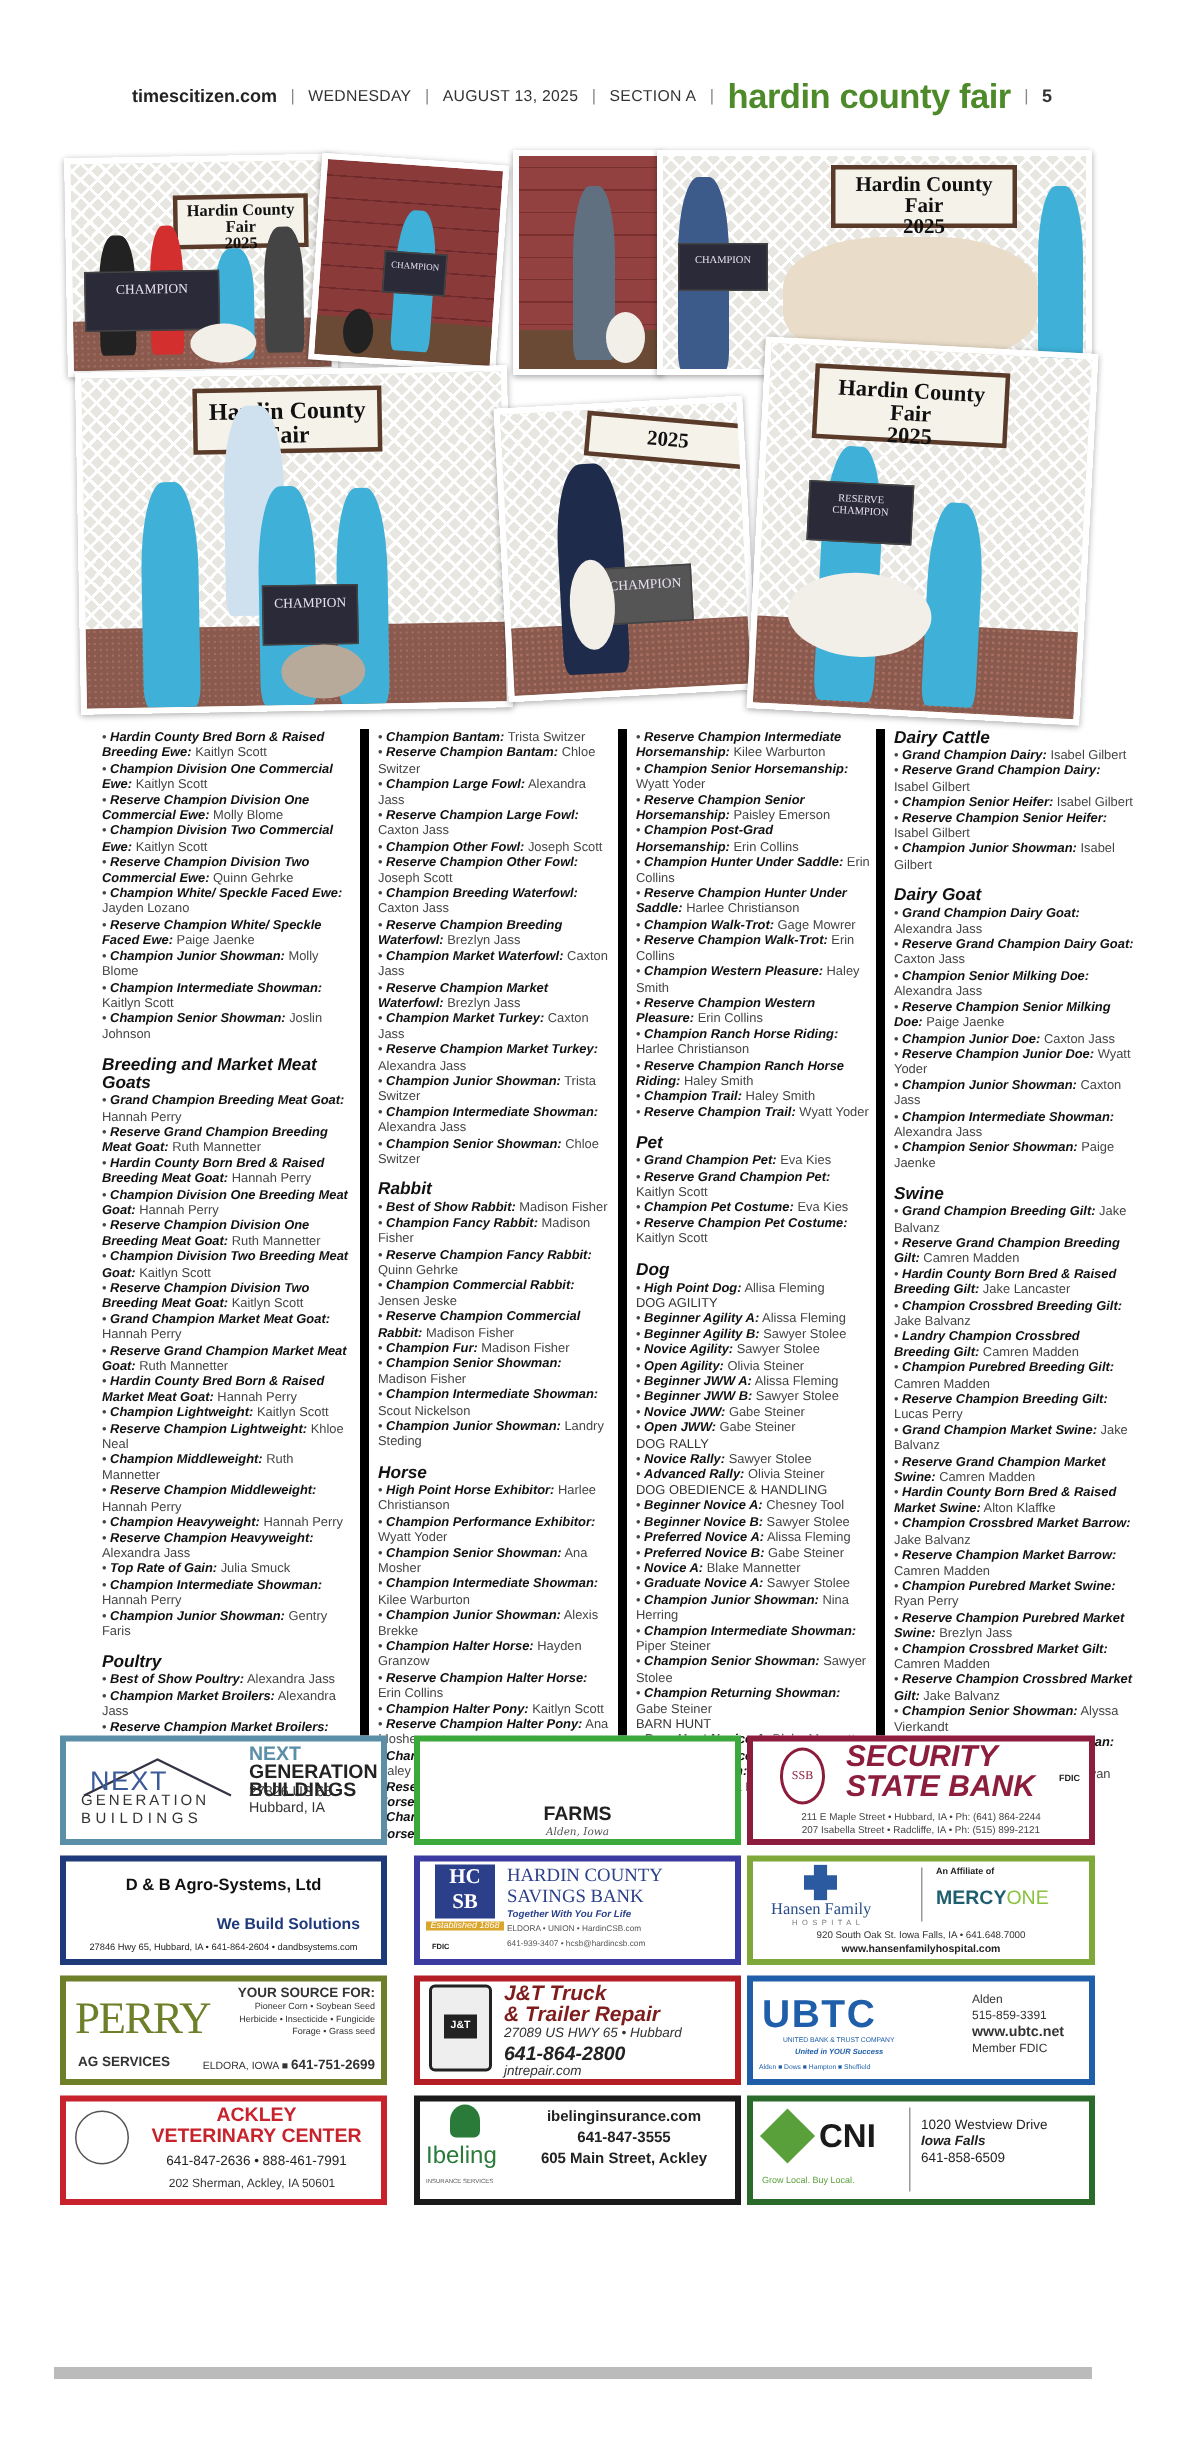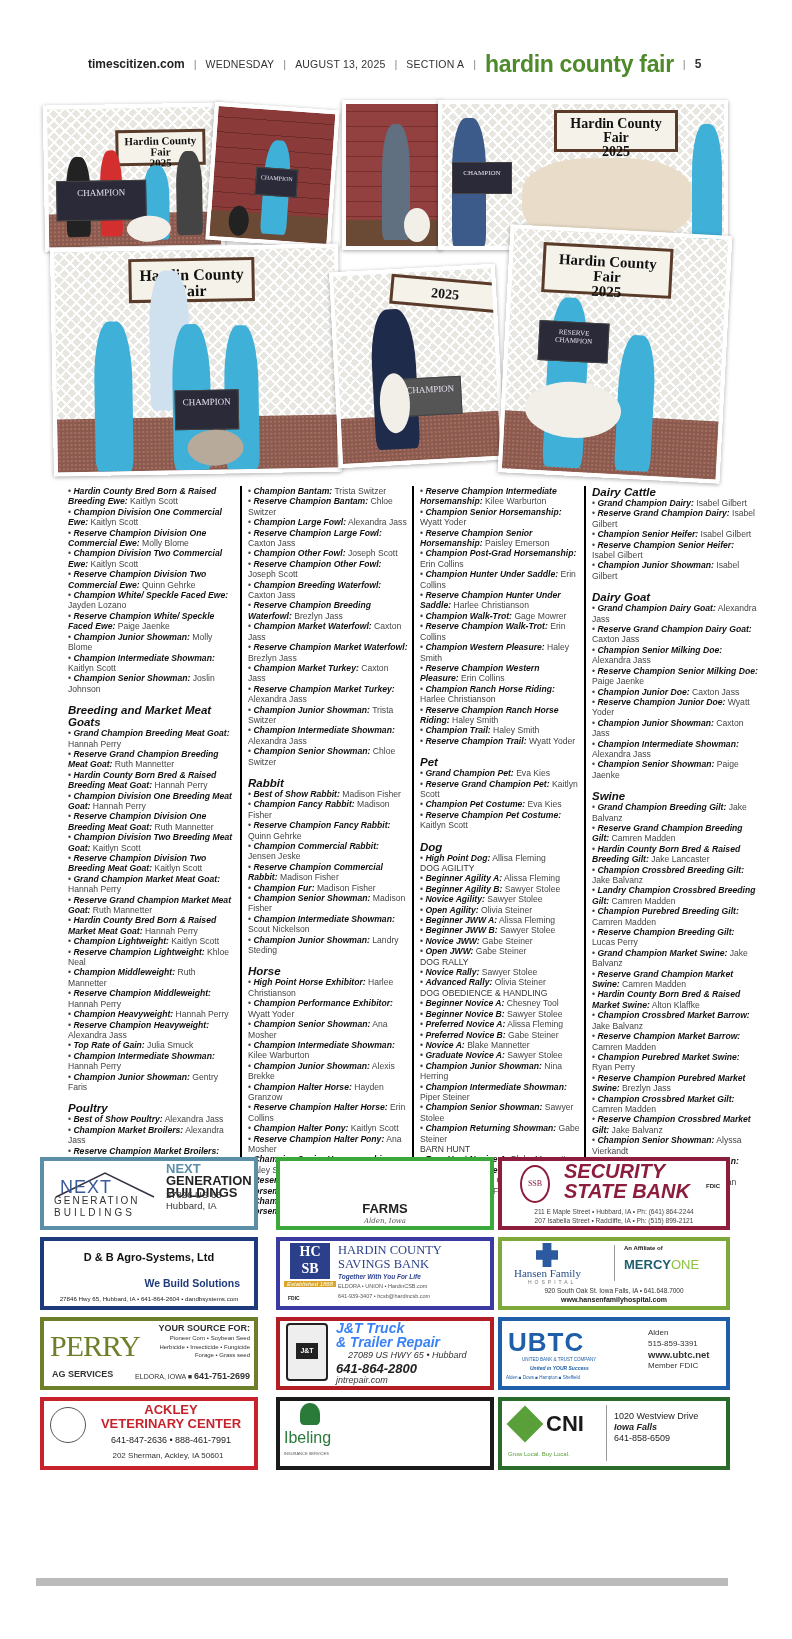--- a/index.html
+++ b/index.html
@@ -16,21 +16,21 @@
   .lattice { background-color: #e8e6e0; background-image: repeating-linear-gradient(45deg, transparent 0 6px, #fff 6px 8px), repeating-linear-gradient(-45deg, transparent 0 6px, #fff 6px 8px); }
   .barn { background: repeating-linear-gradient(0deg, #8b3a3a 0 14px, #6f2b2b 14px 15px); }
   .ground { position: absolute; left: 0; right: 0; bottom: 0; height: 24%; background: #8a5a4e; background-image: radial-gradient(#a76f62 1px, transparent 1px); background-size: 4px 4px; }
   .sign { position: absolute; background: #f5f2ea; border: 3px solid #5a3b2a; font-family: "Liberation Serif", serif; font-weight: bold; color: #111; text-align: center; line-height: 1; }
   .banner { position: absolute; background: #2a2a38; color: #e8e0f2; font-family: "Liberation Serif", serif; font-size: 9px; text-align: center; padding-top: 6px; border: 1px solid #444; }
   .person { position: absolute; border-radius: 40% 40% 10% 10%; }
   .shirt-blue { background: #3fb0d8; }
   .animal { position: absolute; border-radius: 50%; background: #f2efe9; }
   .results { position: absolute; top: 486px; left: 40px; width: 690px; height: 670px; font-size: 8.6px; line-height: 10.4px; margin-left: 28px; }
   .col { position: absolute; top: 0; width: 168px; }
-  .col + .col { border-left: 2px solid #000000; }
+  .col + .col { border-left: 6px solid #000000; }
   .col.c2, .col.c3, .col.c4 { padding-left: 6px; }
   .cat { font-weight: 900; font-style: italic; font-size: 11.5px; line-height: 12px; margin-top: 10px; color: #111; }
   .cat.first { margin-top: 0; }
   .award { color: #444; }
   .award b { font-style: italic; font-weight: 900; color: #111; }
   .subhead { color: #333; text-transform: uppercase; }
   .ads { position: absolute; top: 1157px; left: 40px; width: 690px; }
   .ad { position: absolute; width: 218px; height: 73px; border: 4px solid; background: #fff; overflow: hidden; }
   .footer-bar { position: absolute; top: 1578px; left: 36px; width: 692px; height: 8px; background: #bbb; }
 </style>
@@ -366,25 +366,25 @@
       <div>Pioneer Corn • Soybean Seed</div>
       <div>Herbicide • Insecticide • Fungicide</div>
       <div>Forage • Grass seed</div>
     </div>
     <div style="position:absolute;right:4px;top:50px;font-size:7px;color:#333;"><span>ELDORA, IOWA</span> ■ <b style="font-size:9px;">641-751-2699</b></div>
   </div>
   <div class="ad" style="left:236px;top:160px;border-color:#b21e24;">
     <div style="position:absolute;left:6px;top:2px;width:42px;height:58px;border:2px solid #222;border-radius:4px;background:#eee;">
       <div style="position:absolute;left:8px;top:18px;width:22px;height:16px;background:#222;color:#fff;font-size:7px;font-weight:bold;text-align:center;line-height:16px;">J&amp;T</div>
     </div>
-    <div style="position:absolute;left:56px;top:0;font-style:italic;font-weight:900;font-size:14px;line-height:14px;color:#3b82f6;">
+    <div style="position:absolute;left:56px;top:0;font-style:italic;font-weight:900;font-size:14px;line-height:14px;color:#7f1d1d;">
       <div>J&amp;T Truck</div>
       <div>&amp; Trailer Repair</div>
     </div>
-    <div style="position:absolute;left:56px;top:29px;font-style:italic;font-size:9px;color:#333;margin-left:12px;">27089 US HWY 65 • Hubbard</div>
+    <div style="position:absolute;left:56px;top:29px;font-style:italic;font-size:9px;color:#333;">27089 US HWY 65 • Hubbard</div>
     <div style="position:absolute;left:56px;top:40px;font-style:italic;font-weight:900;font-size:13px;">641-864-2800</div>
     <div style="position:absolute;left:56px;top:54px;font-style:italic;font-size:9px;color:#333;">jntrepair.com</div>
   </div>
   <div class="ad" style="left:458px;top:160px;width:232px;border-color:#1f5ea8;">
     <div style="position:absolute;left:6px;top:6px;font-size:26px;font-weight:900;color:#1f5ea8;letter-spacing:1px;">UBTC</div>
     <div style="position:absolute;left:20px;top:36px;font-size:4.5px;color:#1f5ea8;">UNITED BANK &amp; TRUST COMPANY</div>
     <div style="position:absolute;left:28px;top:44px;font-size:5px;font-style:italic;font-weight:bold;color:#1f5ea8;">United in YOUR Success</div>
     <div style="position:absolute;left:4px;top:54px;font-size:4.5px;color:#1f5ea8;">Alden ■ Dows ■ Hampton ■ Sheffield</div>
     <div style="position:absolute;left:146px;top:6px;font-size:8px;line-height:11px;color:#333;">
       <div>Alden</div>
@@ -400,20 +400,25 @@
       <div>ACKLEY</div>
       <div>VETERINARY CENTER</div>
     </div>
     <div style="position:absolute;left:46px;right:2px;top:34px;text-align:center;font-size:9px;color:#222;">641-847-2636 • 888-461-7991</div>
     <div style="position:absolute;left:40px;right:2px;top:50px;text-align:center;font-size:8px;color:#333;">202 Sherman, Ackley, IA 50601</div>
   </div>
   <div class="ad" style="left:236px;top:240px;border-color:#1a1a1a;">
     <div style="position:absolute;left:20px;top:2px;width:20px;height:22px;background:#2a7a3a;border-radius:50% 50% 20% 20%;"></div>
     <div style="position:absolute;left:4px;top:28px;font-size:16px;color:#2a7a3a;">Ibeling</div>
     <div style="position:absolute;left:4px;top:50px;font-size:4px;color:#555;">INSURANCE SERVICES</div>
+    <div style="position:absolute;left:66px;right:4px;top:4px;text-align:center;font-size:10px;font-weight:bold;line-height:14px;color:#222;">
+      <div>ibelinginsurance.com</div>
+      <div>641-847-3555</div>
+      <div>605 Main Street, Ackley</div>
+    </div>
   </div>
   <div class="ad" style="left:458px;top:240px;width:232px;border-color:#2a6a2a;">
     <div style="position:absolute;left:10px;top:10px;width:26px;height:26px;background:#5aa03a;transform:rotate(45deg);"></div>
     <div style="position:absolute;left:44px;top:10px;font-size:22px;font-weight:900;color:#1a1a1a;">CNI</div>
     <div style="position:absolute;left:6px;top:50px;font-size:6px;color:#5aa03a;">Grow Local. Buy Local.</div>
     <div style="position:absolute;left:104px;top:4px;width:1px;height:56px;background:#999;"></div>
     <div style="position:absolute;left:112px;top:10px;font-size:9px;line-height:11px;color:#222;">
       <div>1020 Westview Drive</div>
       <div style="font-weight:bold;font-style:italic;">Iowa Falls</div>
       <div>641-858-6509</div>

